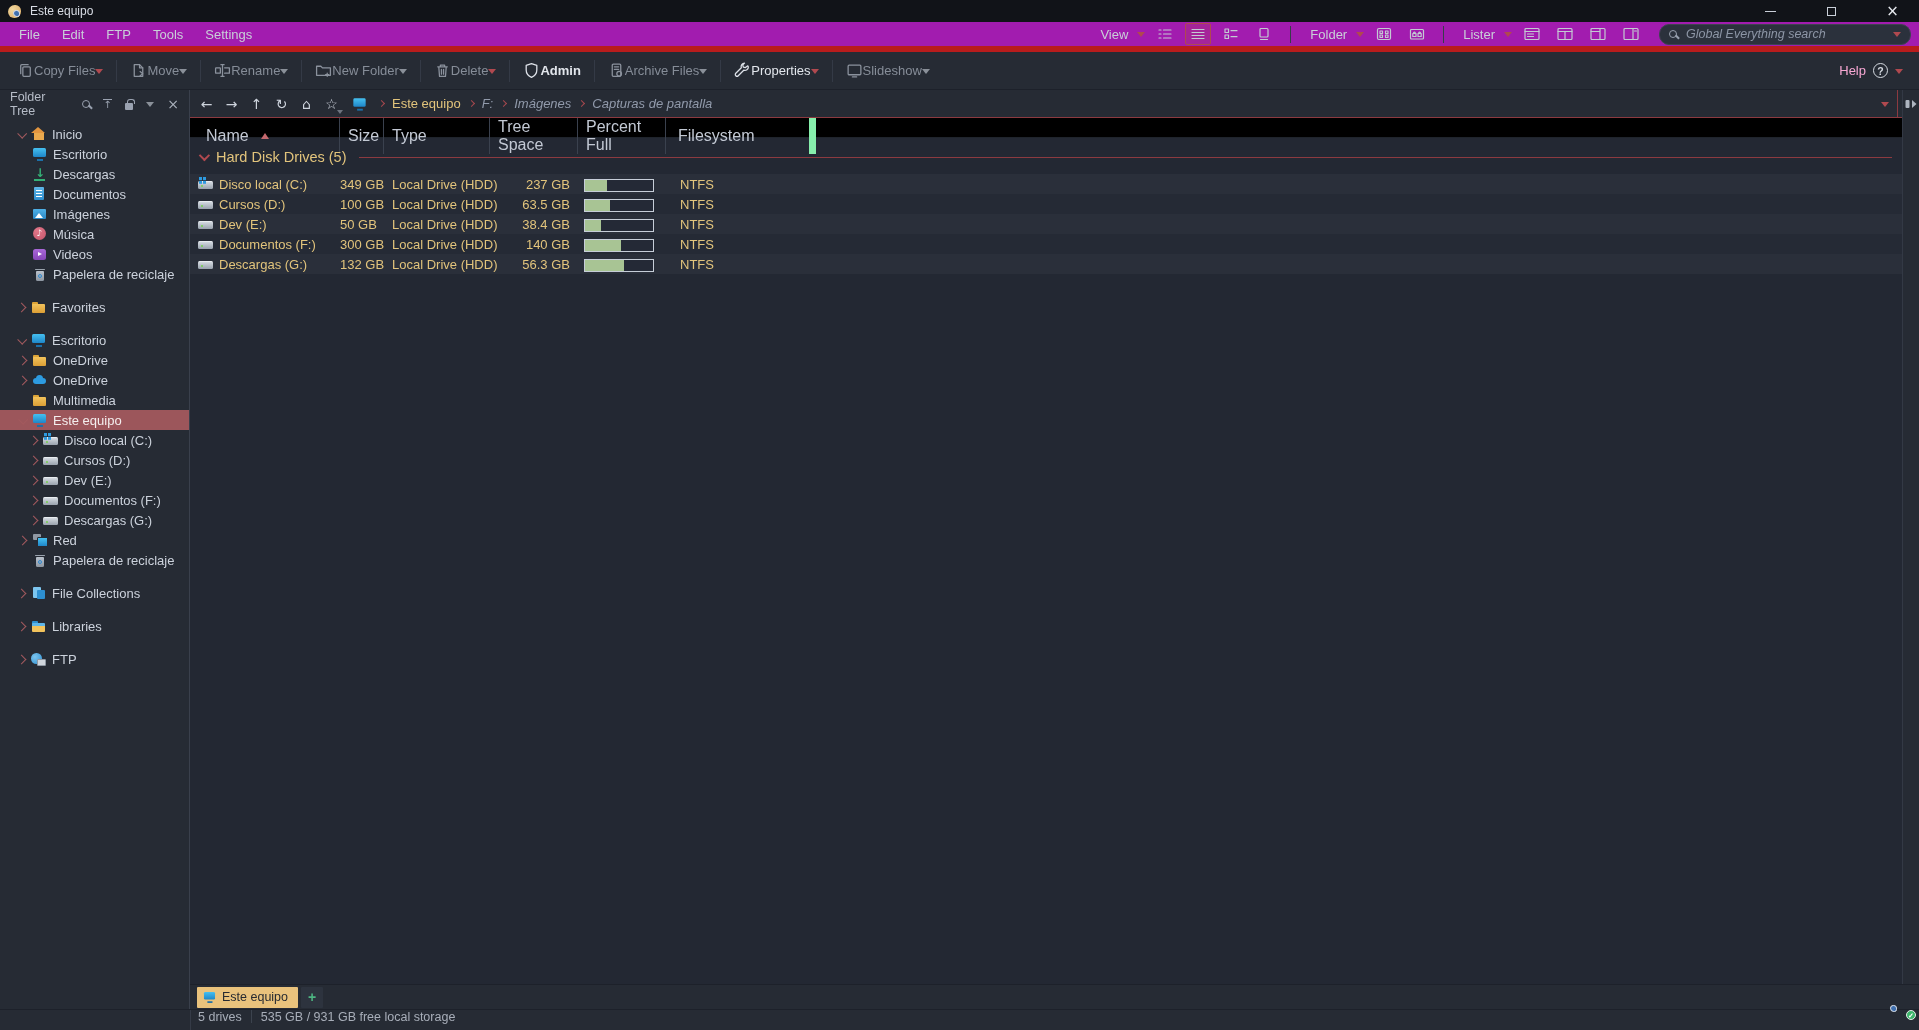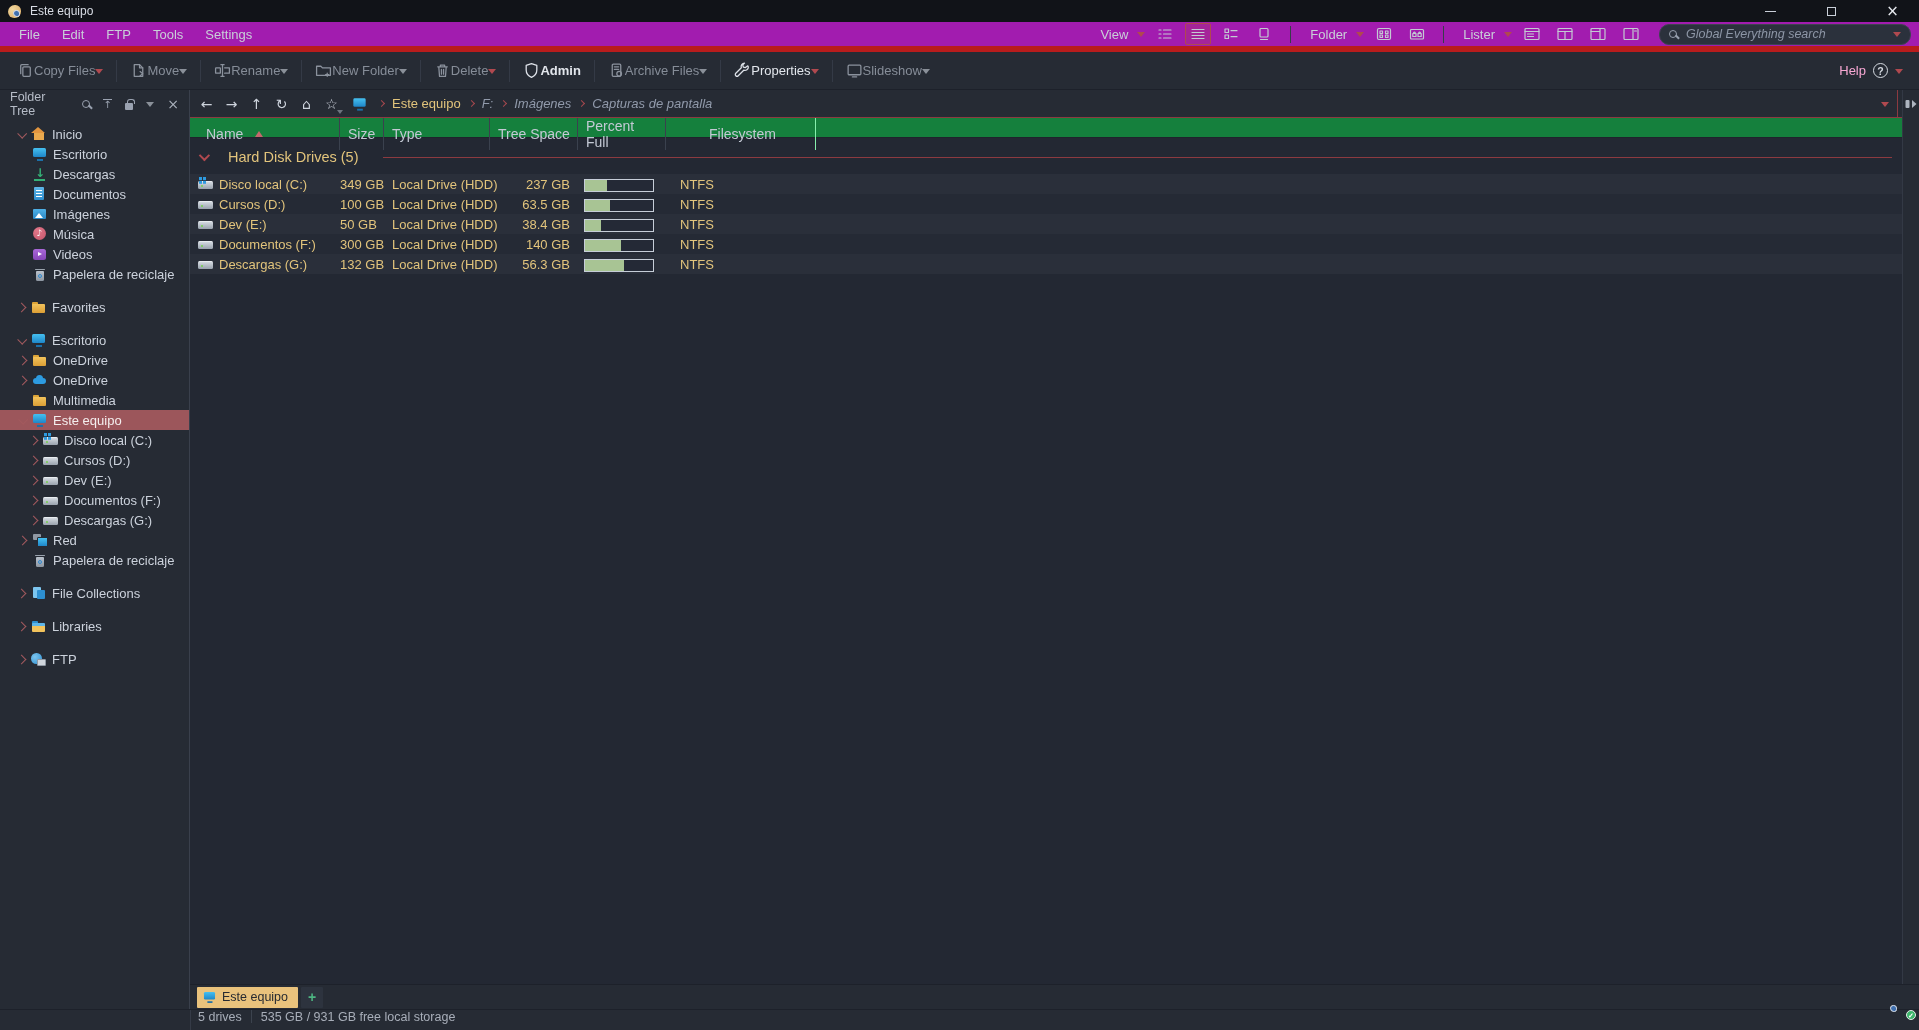--- a/index.html
+++ b/index.html
@@ -148,32 +148,32 @@
     border-left:3px solid transparent; border-right:3px solid transparent; border-top:4px solid #6d737e; }
   .bc-field { flex:1; height:100%; display:flex; align-items:center; padding:0 8px; gap:0; border-right:1px solid #8c3a40; }
   .bc-field .ic-monitor { transform:scale(.95); margin-right:4px; }
   .bchev { width:5px; height:5px; border-right:1.8px solid #a6484e; border-bottom:1.8px solid #a6484e;
     transform:rotate(-45deg); margin:0 8px; flex:none; }
   .bc-current { color:#e2c47c; }
   .bc-ghost { color:#919aab; font-style:italic; }
   .bc-dd { margin-left:auto; }
 
   
-  .colheaders { height:20px; background:#15803d; display:grid; border-bottom:1px solid #1f242c;
+  .colheaders { height:20px; background:#000000; display:grid; border-bottom:1px solid #1f242c;
     grid-template-columns:142px 44px 106px 88px 88px 1fr; padding-left:8px; margin-right:17px;
-    font-size:14px; color:#c3c9d4; align-items:center; }
+    font-size:16px; color:#c3c9d4; align-items:center; }
   .hcell { height:100%; display:flex; align-items:center; border-right:1px solid #3a414e; padding:0 8px; }
   .hcell.r { justify-content:flex-start; padding-right:6px; }
-  .hcell.fs { padding-left:12px; border-right:1px solid #86efac; max-width:150px;justify-content:center; }
+  .hcell.fs { padding-left:12px; border-right:7px solid #86efac; max-width:150px; }
   .sort-up { width:0; height:0; border-left:4.5px solid transparent; border-right:4.5px solid transparent;
     border-bottom:6px solid #c4686d; margin-left:12px; }
 
   
   .filelist { flex:1; padding-top:8px; margin-right:17px; }
-  .group-header { height:22px; display:flex; align-items:center; padding:0 10px 0 9px;gap:12px; }
+  .group-header { height:22px; display:flex; align-items:center; padding:0 10px 0 9px; }
   .gchev { width:8px; height:8px; border-right:2px solid #b0494f; border-bottom:2px solid #b0494f;
     transform:rotate(45deg) translateY(-2px); margin-right:9px; flex:none; }
   .gtitle { color:#e2c47c; font-size:14.5px; }
   .gline { flex:1; height:1px; background:#8c3a40; margin-left:12px; }
   .rows { margin-top:6px; }
   .frow { height:20px; display:grid; grid-template-columns:142px 44px 106px 88px 88px 1fr;
     padding-left:8px; align-items:center; color:#e2c47c; }
   .frow:nth-child(odd) { background:#2a2f3a; }
   .frow:nth-child(even) { background:#252a35; }
   .cell { white-space:nowrap; }

